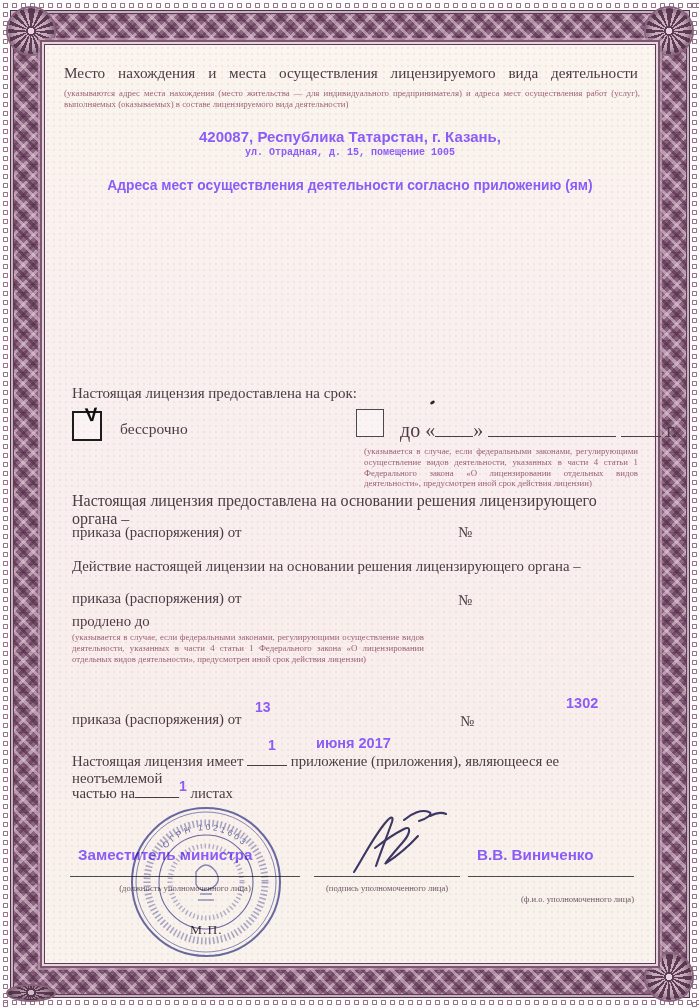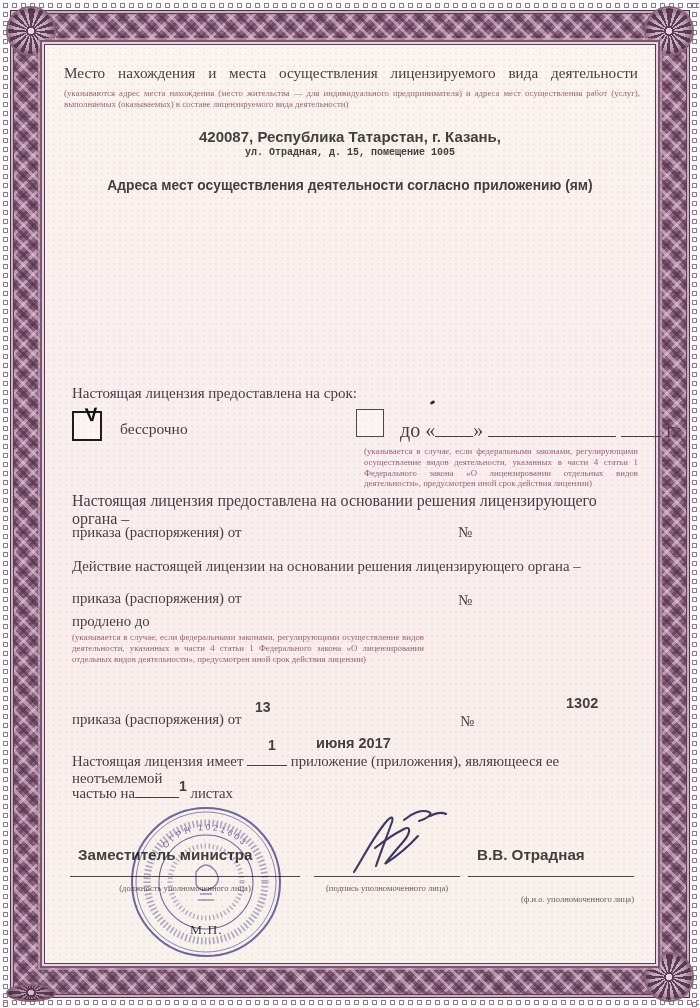--- a/index.html
+++ b/index.html
@@ -33,21 +33,21 @@
     background-image:
       radial-gradient(rgba(231,164,178,.2) 1px, rgba(0,0,0,0) 1.4px),
       linear-gradient(180deg,#faf5ee 0%,#f8efef 38%,#f8eeec 66%,#f8f3ec 100%);
     background-size:6px 6px,100% 100%;
     box-shadow:0 0 0 2px #e7d6e0, 0 0 0 4px #7d5570, 0 0 0 6px rgba(202,174,190,.6);}
 
   
   .abs{position:absolute;}
   .serif{font-family:"Liberation Serif","DejaVu Serif",serif;color:#4c3a44;}
   .fine{font-family:"Liberation Serif","DejaVu Serif",serif;color:#9b5f76;font-size:8.8px;line-height:10.8px;text-align:justify;}
-  .sansb{font-family:"Liberation Sans","DejaVu Sans",sans-serif;font-weight:700;color:#404040;}
+  .sansb{font-family:"Liberation Sans","DejaVu Sans",sans-serif;font-weight:700;color:#8b5cf6;}
   .bl{display:inline-block;border-bottom:1.2px solid #4c3a44;height:13px;vertical-align:baseline;}
   .hline{position:absolute;border-top:1.5px solid #4f4a4e;height:0;}
   .siglabel{position:absolute;text-align:center;font-family:"Liberation Serif",serif;color:#6e5864;font-size:8.6px;}
 
   .cb{position:absolute;width:26px;height:26px;border:2px solid #1d1d1d;background:rgba(255,255,255,.35);}
   .cb.light{border:1.5px solid #4a4a4a;}
   .vmark{position:absolute;top:-9px;left:11px;font-family:"Liberation Sans",sans-serif;font-weight:700;font-size:19px;color:#101010;transform:rotate(-4deg);}
   .straymark{position:absolute;width:5px;height:3px;background:#2a2a2a;border-radius:50%;transform:rotate(-30deg);}
 
   .seal{position:absolute;left:126px;top:802px;width:160px;height:160px;opacity:.82;mix-blend-mode:multiply;}
@@ -114,21 +114,21 @@
     <span>Настоящая лицензия имеет</span>
     <span class="bl" style="width:40px;"></span>
     <span>приложение (приложения), являющееся ее неотъемлемой</span>
   </div>
   <div class="abs serif" style="left:72px;top:784px;font-size:14.8px;">
     <span>частью на</span><span class="bl" style="width:44px;"></span><span class="sansb" style="position:relative;top:-7px;font-size:14px;">1</span>
     <span>листах</span>
   </div>
 
   <div class="abs sansb" style="left:78px;top:846px;font-size:15.2px;">Заместитель министра</div>
-  <div class="abs sansb" style="left:477px;top:846px;font-size:15.2px;">В.В. Отрадная</div>
+  <div class="abs sansb" style="left:477px;top:846px;font-size:15.2px;">В.В. Виниченко</div>
 
   <div class="hline" style="left:70px;top:876px;width:230px;"></div>
   <div class="hline" style="left:314px;top:876px;width:146px;"></div>
   <div class="hline" style="left:468px;top:876px;width:166px;"></div>
 
   <div class="siglabel" style="left:70px;top:883px;width:230px;">(должность уполномоченного лица)</div>
   <div class="siglabel" style="left:314px;top:883px;width:146px;">(подпись уполномоченного лица)</div>
   <div class="siglabel" style="left:468px;top:894px;width:166px;text-align:right;">(ф.и.о. уполномоченного лица)</div>
 
   <div class="abs serif" style="left:190px;top:922px;font-size:13.5px;letter-spacing:1px;color:#3f3440;">М.П.</div>

